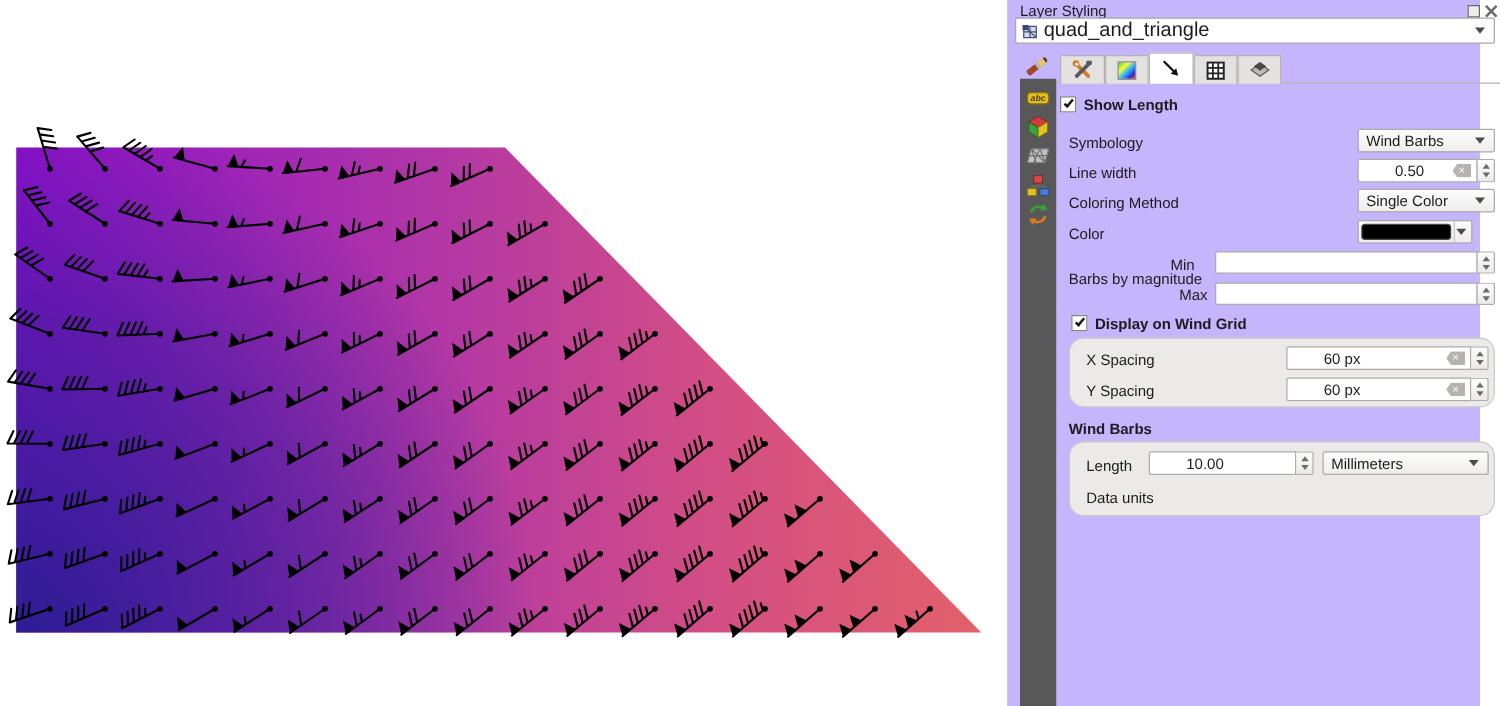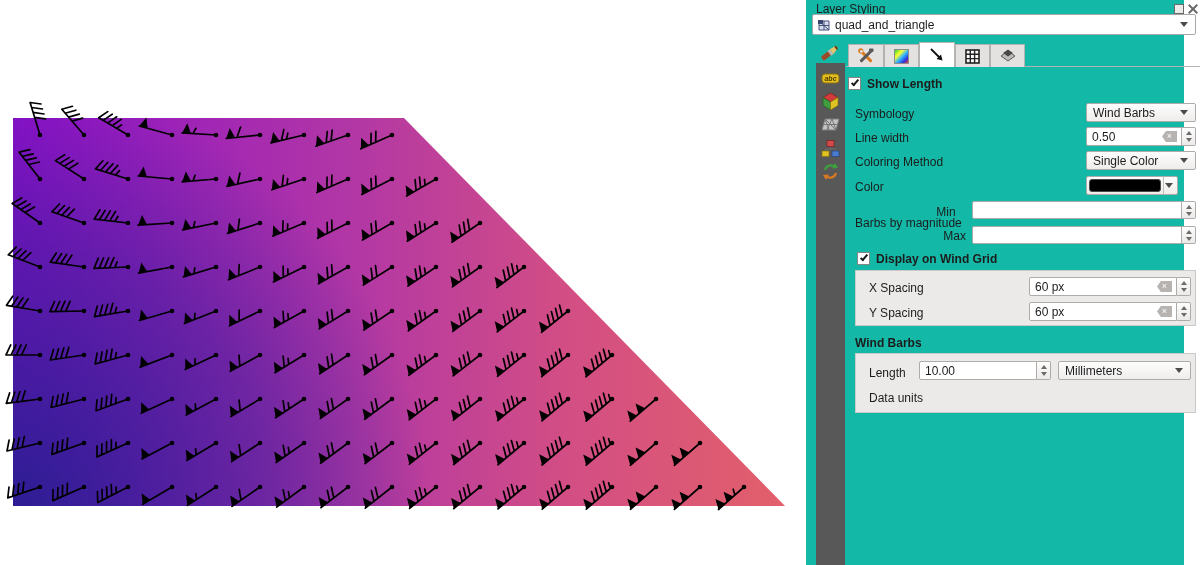--- a/index.html
+++ b/index.html
@@ -9,31 +9,31 @@
 
   
   #canvas-area { position:absolute; left:0; top:0; width:806px; height:565px; background:#fff; }
   #mesh-svg { position:absolute; left:0; top:0; }
 
   
   #splitter { position:absolute; left:806px; top:0; width:9px; height:565px;
               background:#efeeed; border-left:1px solid #b9b7b5; border-right:1px solid #d6d4d2; }
 
   
-  #panel { position:absolute; left:806px; top:0; width:378px; height:565px; background:#14b8a6; }
+  #panel { position:absolute; left:806px; top:0; width:378px; height:565px; background:#c4b5fd; }
   .ptitle { position:absolute; left:10px; top:2px; font-size:12px; }
   .winbtn { position:absolute; top:4px; width:10px; height:10px; }
   .winbtn.float { left:368px; border:1px solid #6a6a6a; background:#ececeb; }
   .winbtn.close { left:382px; }
   .winbtn.close:before, .winbtn.close:after { content:""; position:absolute; left:4px; top:-1px;
       width:2px; height:12px; background:#6a6a6a; }
   .winbtn.close:before { transform:rotate(45deg);} .winbtn.close:after { transform:rotate(-45deg);}
 
   .combo-edit { background:#ffffff; border:1px solid #a9a7a5; border-radius:2px;
-                display:flex; align-items:center; font-size:12px; }
+                display:flex; align-items:center; font-size:16px; }
   #layer-combo { position:absolute; left:6px; top:14px; width:384px; height:21px; }
   #layer-combo .txt { margin-left:4px; }
   .arrow-down { width:0; height:0; border-left:4px solid transparent; border-right:4px solid transparent;
                 border-top:5px solid #4d4b49; margin-left:auto; margin-right:7px; }
 
   
   #dark-strip { position:absolute; left:10px; top:63px; width:29px; height:502px; background:#585858; }
   .strip-ico { position:absolute; left:15px; width:19px; height:19px; }
   #brush-tab { position:absolute; left:11px; top:42px; width:24px; height:22px; }
 
@@ -51,35 +51,35 @@
   .checkbox .mark { position:absolute; left:2px; top:2px; width:8px; height:4px;
       border-left:2px solid #1a1a1a; border-bottom:2px solid #1a1a1a; transform:rotate(-50deg); }
 
   .dropbtn { position:absolute; height:19px; border:1px solid #aeaba8; border-radius:2px;
              background:linear-gradient(#fdfdfd,#efedec); display:flex; align-items:center;
              font-size:12px; }
   .dropbtn .txt { margin-left:6px; }
 
   .spinfield { position:absolute; height:19px; display:flex; }
   .sf-box { flex:1; background:#fff; border:1px solid #aeaba8; border-radius:2px 0 0 2px;
-            display:flex; align-items:center; font-size:12px; }
+            display:flex; align-items:center; font-size:12px;padding-left:24px; }
   .sf-box input { border:none; outline:none; background:transparent; width:100%;
                   font:12px "Liberation Sans",sans-serif; padding-left:5px; color:#1c1c1c; }
   .clear-g { width:15px; height:11px; margin-right:4px; background:#b6b3b0; color:#fff; font-size:9px;
              line-height:10px; text-align:center; flex:none;
              clip-path:polygon(26% 0,100% 0,100% 100%,26% 100%,0 50%); }
   .spin { width:14px; border:1px solid #aeaba8; border-left:none; border-radius:0 2px 2px 0;
           background:linear-gradient(#fdfdfd,#eceae9); display:flex; flex-direction:column;
           align-items:center; justify-content:center; gap:3px; flex:none; }
   .spin .up { width:0;height:0;border-left:3px solid transparent;border-right:3px solid transparent;
               border-bottom:4px solid #6d6b69; }
   .spin .dn { width:0;height:0;border-left:3px solid transparent;border-right:3px solid transparent;
               border-top:4px solid #6d6b69; }
 
-  .groupbox { position:absolute; border:1px solid #cbc9c7; border-radius:0; background:#eceae9; }
+  .groupbox { position:absolute; border:1px solid #cbc9c7; border-radius:12px; background:#eceae9; }
 
   #color-btn { position:absolute; left:280px; top:176px; width:92px; height:19px;
                border:1px solid #aeaba8; border-radius:2px; background:linear-gradient(#fdfdfd,#efedec);
                display:flex; align-items:center; }
   #color-swatch { width:72px; height:13px; margin-left:2px; background:#000; border:1px solid #4c4a48;
                   border-radius:3px; }
   #color-btn .sep { width:1px; height:17px; background:#c4c2c0; margin-left:2px; }
 </style>
 </head>
 <body>

